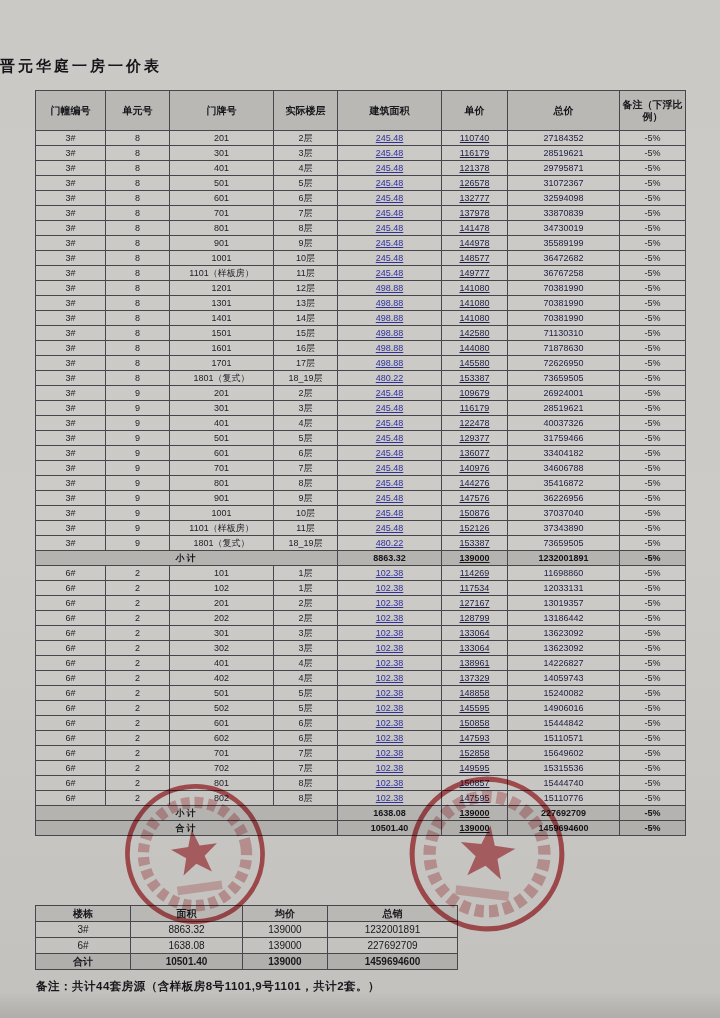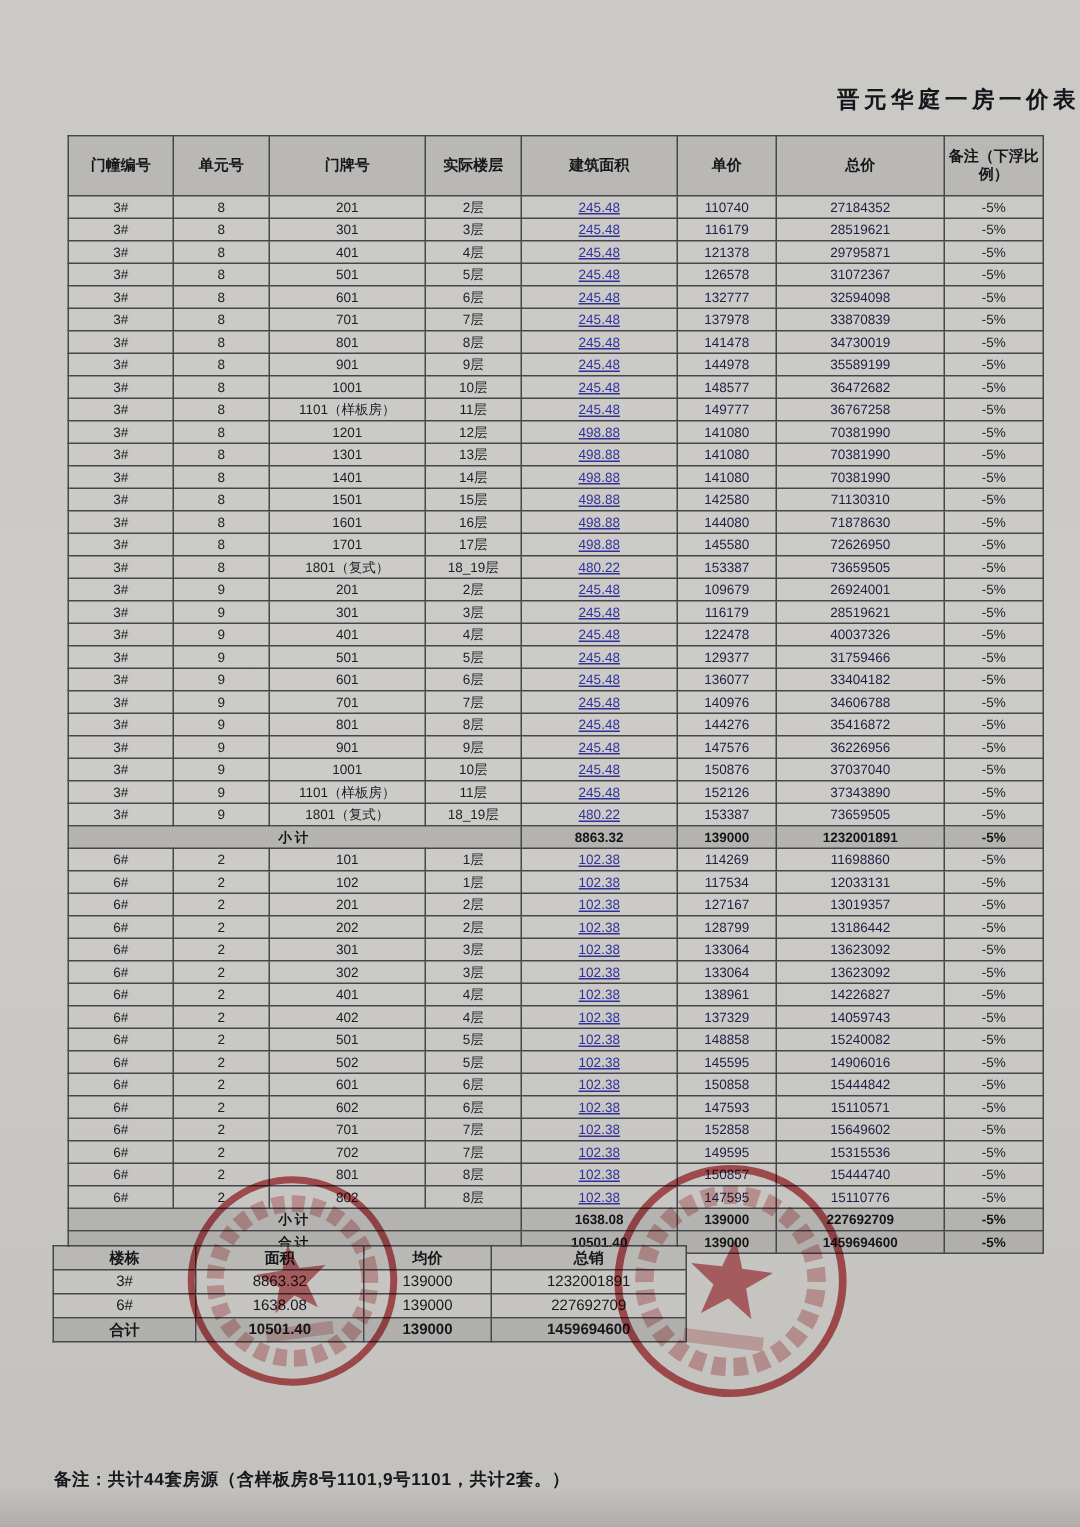--- a/index.html
+++ b/index.html
@@ -3,45 +3,45 @@
 <meta charset="utf-8">
 <style>
   * { margin:0; padding:0; box-sizing:border-box; }
   html,body { background:#9b9a96; }
   body { width:720px; height:1018px; font-family:"Liberation Sans","DejaVu Sans",sans-serif; }
   .page {
     position:relative; width:720px; height:1018px; overflow:hidden;
     background:linear-gradient(180deg,#cac9c5 0%,#cccbc7 55%,#c2c1bd 100%);
   }
   .title {
-    position:absolute; top:57px; left:0; width:100%; text-align:right;
+    position:absolute; top:57px; left:0; width:100%; text-align:left;
     font-size:15px; font-weight:600; letter-spacing:3px; color:#15151a;
   }
   table.price {
-    position:absolute; left:45px; top:90px; width:650px;
+    position:absolute; left:35px; top:90px; width:650px;
     border-collapse:collapse; table-layout:fixed;border-radius:17px;
   }
   .price th, .price td {
     border:1px solid #46464c; text-align:center; vertical-align:middle; overflow:hidden;
   }
   .price th {
     background:#b9b8b4; font-size:10px; font-weight:700; color:#17171c;
     padding:2px 1px; height:40px; line-height:1.2; white-space:normal;
   }
   .price td { font-size:9px; height:15px; padding:0 1px; color:#1d1d26; white-space:nowrap; }
   .price td.c4 { color:#31319c; text-decoration:underline; }
-  .price td.c5 { color:#1e1e44; }
+  .price td.c5 { color:#1e1e44;text-decoration:underline; }
   .price td.c6 { color:#1e1e44;text-align:center; }
   tr.srow td { background:#b4b3af; font-weight:700; color:#141419; }
   tr.srow td.c4 { text-decoration:none; color:#141419; }
   tr.srow td.c5, tr.srow td.c6 { color:#141419; }
   tr.grow td { background:#b0afab; }
   td.lab { font-weight:700; letter-spacing:2px; }
   table.sum {
-    position:absolute; left:35px; top:830px; border-collapse:collapse; table-layout:fixed;
+    position:absolute; left:35px; top:905px; border-collapse:collapse; table-layout:fixed;
   }
   .sum th, .sum td {
     border:1px solid #46464c; font-size:10px; height:16px; text-align:center;
     color:#17171c; overflow:hidden; white-space:nowrap;
   }
   .sum th { background:#b9b8b4; font-weight:700; }
   .sum tr.grow td { font-weight:700; }
   .note {
     position:absolute; left:36px; top:931px; font-size:11.5px; font-weight:700;
     color:#17171c; letter-spacing:0.5px;margin-top:48px;

